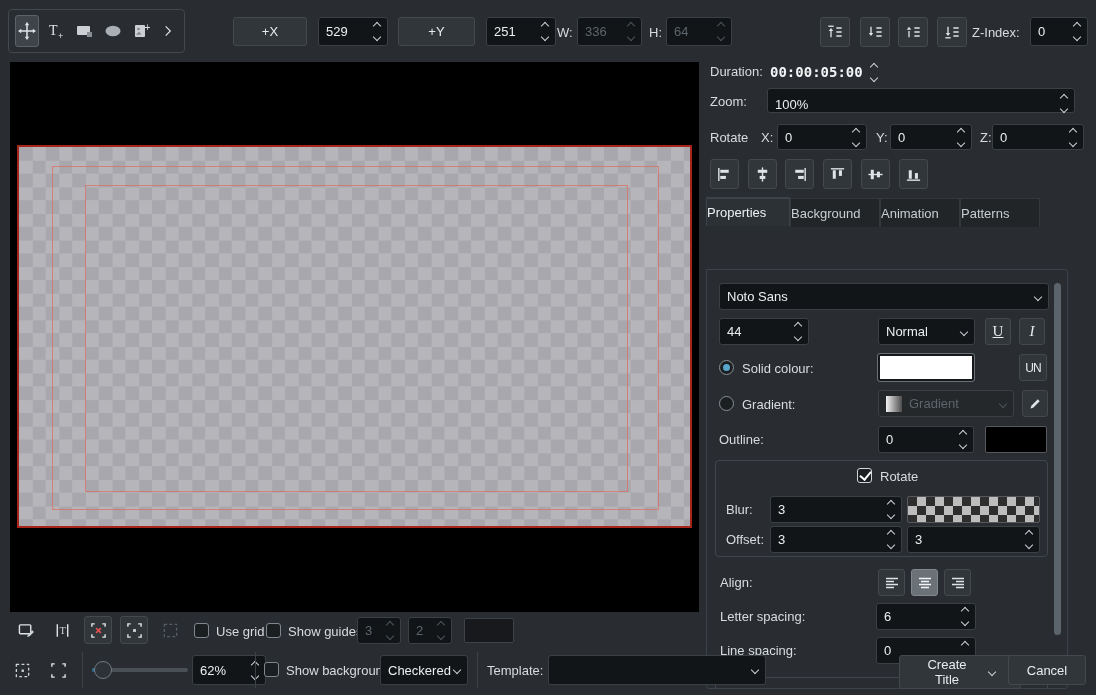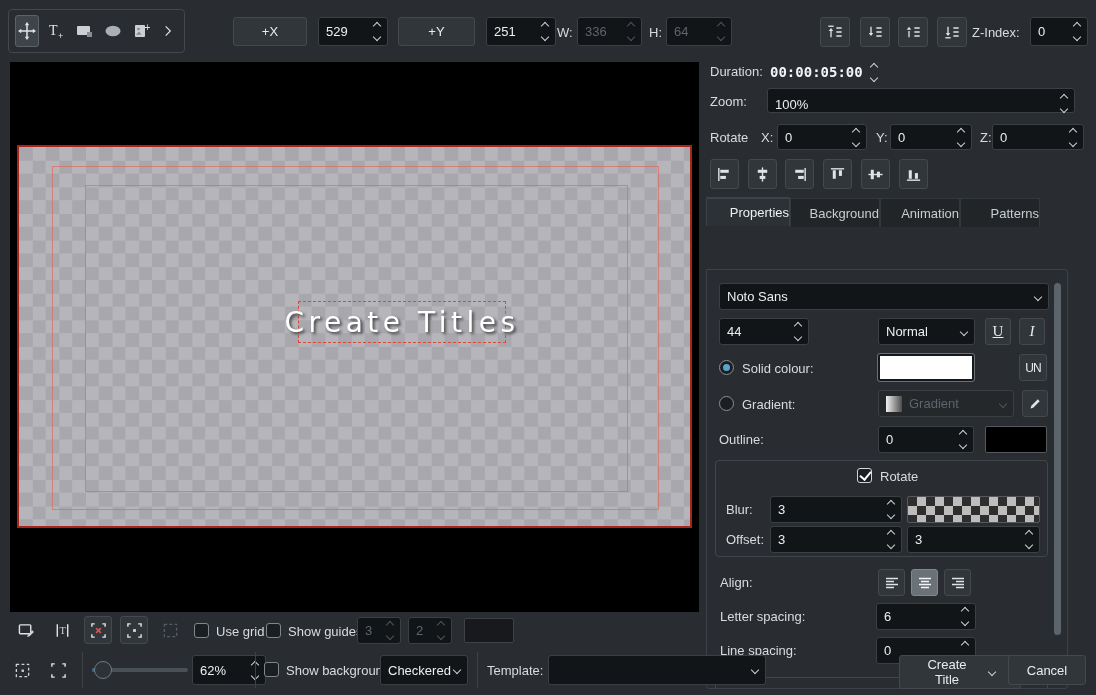--- a/index.html
+++ b/index.html
@@ -24,21 +24,21 @@
   .disabled .chev { border-color:#4d545a; }
   
   .cb { position:absolute; width:15px; height:15px; border:1px solid #7f878d; border-radius:3px; background:#1b1f22; }
   .cb.checked { border-color:#d2d7da; }
   .cb.checked::after { content:""; position:absolute; left:4px; top:0px; width:5px; height:9px;
        border:solid #ffffff; border-width:0 2px 2px 0; transform:rotate(40deg); }
   .radio { position:absolute; width:15px; height:15px; border-radius:50%; border:1px solid #8a9197; background:#1b1f22; }
   .radio.sel::after { content:""; position:absolute; left:3px; top:3px; width:7px; height:7px; border-radius:50%; background:#58a6cc; }
   .vsep { position:absolute; width:1px; background:#3d4247; }
   
-  .tab { position:absolute; height:29px; display:flex; align-items:center; justify-content:flex-end;
+  .tab { position:absolute; height:29px; display:flex; align-items:center; justify-content:flex-start;
          background:#212528; color:#c8cdd1; font-size:13px; border:1px solid #33383c; border-bottom:none; }
   .tab.active { background:#2c3135; color:#eef0f1; border-top:2px solid #2d7ca6; border-color:#3c4247; z-index:2; }
   .panel { position:absolute; border:1px solid #3c4247; border-radius:0 3px 3px 3px; overflow:hidden; }
   .gbox { position:absolute; border:1px solid #40464b; border-radius:4px; }
   
   .swatch { position:absolute; border:1px solid #55595d; border-radius:2px; }
   .checker-sm { background-image:conic-gradient(#bdbdbd 90deg,#2e2e2e 90deg 180deg,#bdbdbd 180deg 270deg,#2e2e2e 270deg); background-size:18px 18px; }
   
   #canvas { position:absolute; left:10px; top:62px; width:689px; height:550px; background:#000; }
   #frame { position:absolute; left:7px; top:83px; width:675px; height:383px; border:2px solid #a8241b;
@@ -197,21 +197,20 @@
         <i class="chev"></i>
         <i class="chev dn"></i>
       </span>
   </div>
 </div>
 
 <div id="canvas">
   <div id="frame">
     <div class="safe" style="left:33px;top:19px;width:607px;height:344px;"></div>
     <div class="safe" style="left:66px;top:38px;width:543px;height:307px;"></div>
-    <div id="title-item">Create Titles</div>
   </div>
 </div>
 
 <div class="abs" style="left:700px;top:62px;width:396px;height:583px;">
 
   <span class="lbl" style="left:10px;top:2px;">Duration:</span>
   <div class="abs" style="left:70px;top:0px;width:130px;height:20px;display:flex;align-items:center;">
     <span style="font-family:'DejaVu Sans Mono',monospace;font-size:14px;font-weight:bold;color:#f2f4f5;">00:00:05:00</span>
     <span class="arr" style="margin-left:8px;">
         <i class="chev"></i>

